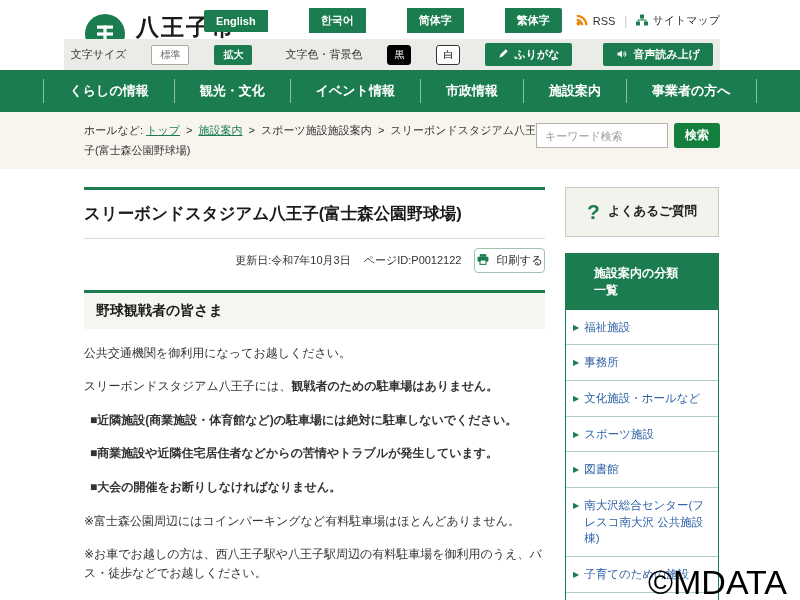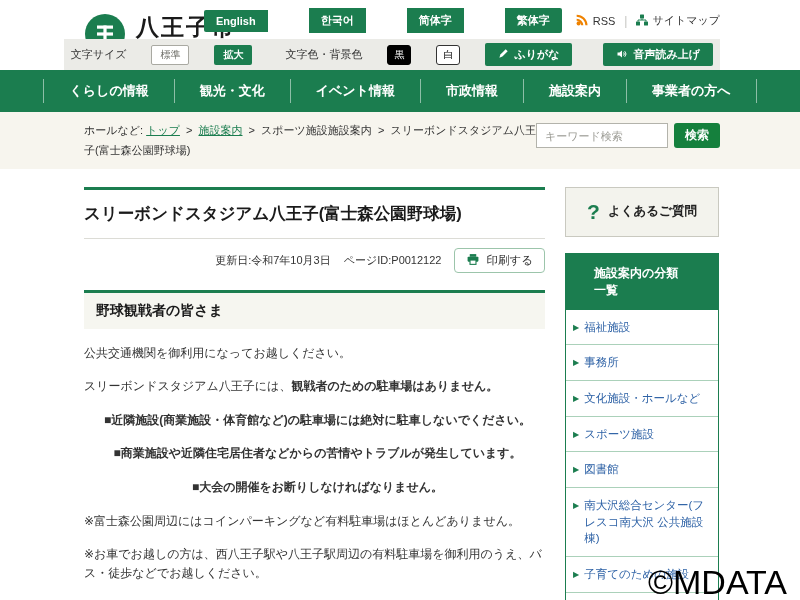--- a/index.html
+++ b/index.html
@@ -52,25 +52,25 @@
   .search-input::placeholder { color:#9a9a93; }
   .search-btn { height:25px; background:#15803d; color:#fff; border:none; border-radius:3px;
     font-family:inherit; font-size:12px; font-weight:bold; padding:0 11px; cursor:pointer; }
   
   .content { display:flex; gap:20px; padding:18px 80px 0 84px; align-items:flex-start; }
   .main-col { width:461px; border-top:3px solid #1b7d4f; padding-top:13px; }
   .page-title { font-size:16.5px; font-weight:bold; color:#1a1a1a; margin:0 0 13px; }
   .title-rule,.end-rule { border:none; border-top:1px solid #dcdcd6; margin:0; }
   .meta-row { display:flex; justify-content:flex-end; align-items:center; gap:13px; font-size:11px; margin:9px 0 0; }
   .print-btn { display:inline-flex; align-items:center; gap:6px; border:1px solid #9cc5ab; background:#fff;
-    border-radius:4px; padding:4px 11px; font-family:inherit; font-size:11.5px; color:#333; cursor:pointer; }
+    border-radius:4px; padding:4px 1px; font-family:inherit; font-size:11.5px; color:#333; cursor:pointer; }
   .section-h2 { margin-top:17px; border-top:3px solid #1b7d4f; background:#f6f6f0;
     padding:9px 12px; font-size:14px; font-weight:bold; color:#1a1a1a; }
   .main-col p { font-size:12px; line-height:1.55; margin:15px 0; }
-  .main-col p.b { font-weight:bold; margin-left:6px;text-align:center; }
+  .main-col p.b { font-weight:bold; margin-left:6px; }
   
   .side-col { width:154px; flex:0 0 auto; }
   .faq-box { border:1px solid #c9c9c0; background:#f3f3ed; height:50px;
     display:flex; align-items:center; justify-content:center; gap:8px; cursor:pointer; }
   .qmark { color:#1b7d4f; font-size:21px; font-weight:bold; }
   .faq-label { font-size:12.5px; font-weight:bold; color:#222; }
   .side-panel { margin-top:16px; border:1px solid #1b7d4f; background:#fff; }
   .panel-title { background:#1b7d4f; color:#fff; font-weight:bold; font-size:12px; padding:11px 28px; }
   .panel-list { list-style:none; margin:0; padding:0; }
   .panel-list li { border-top:1px solid #abd1ba; padding:9px 7px; font-size:11.5px;

